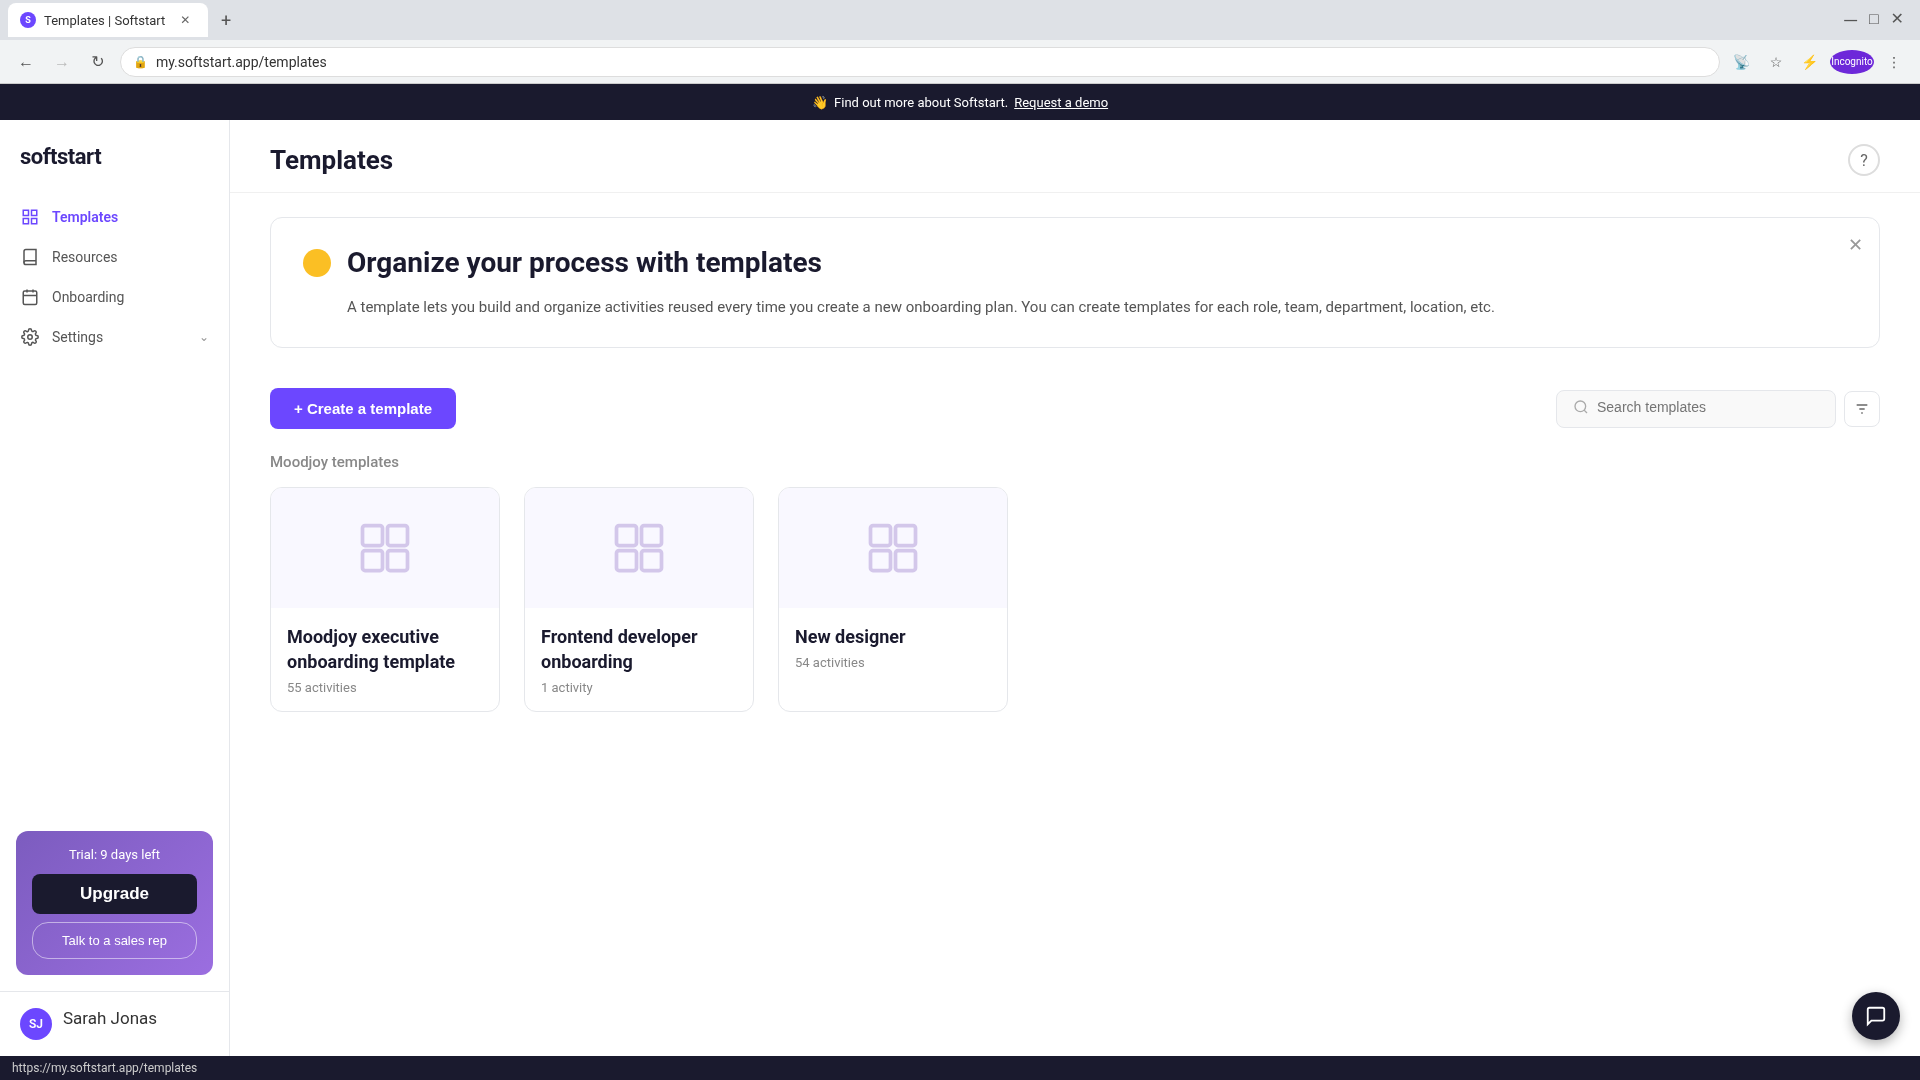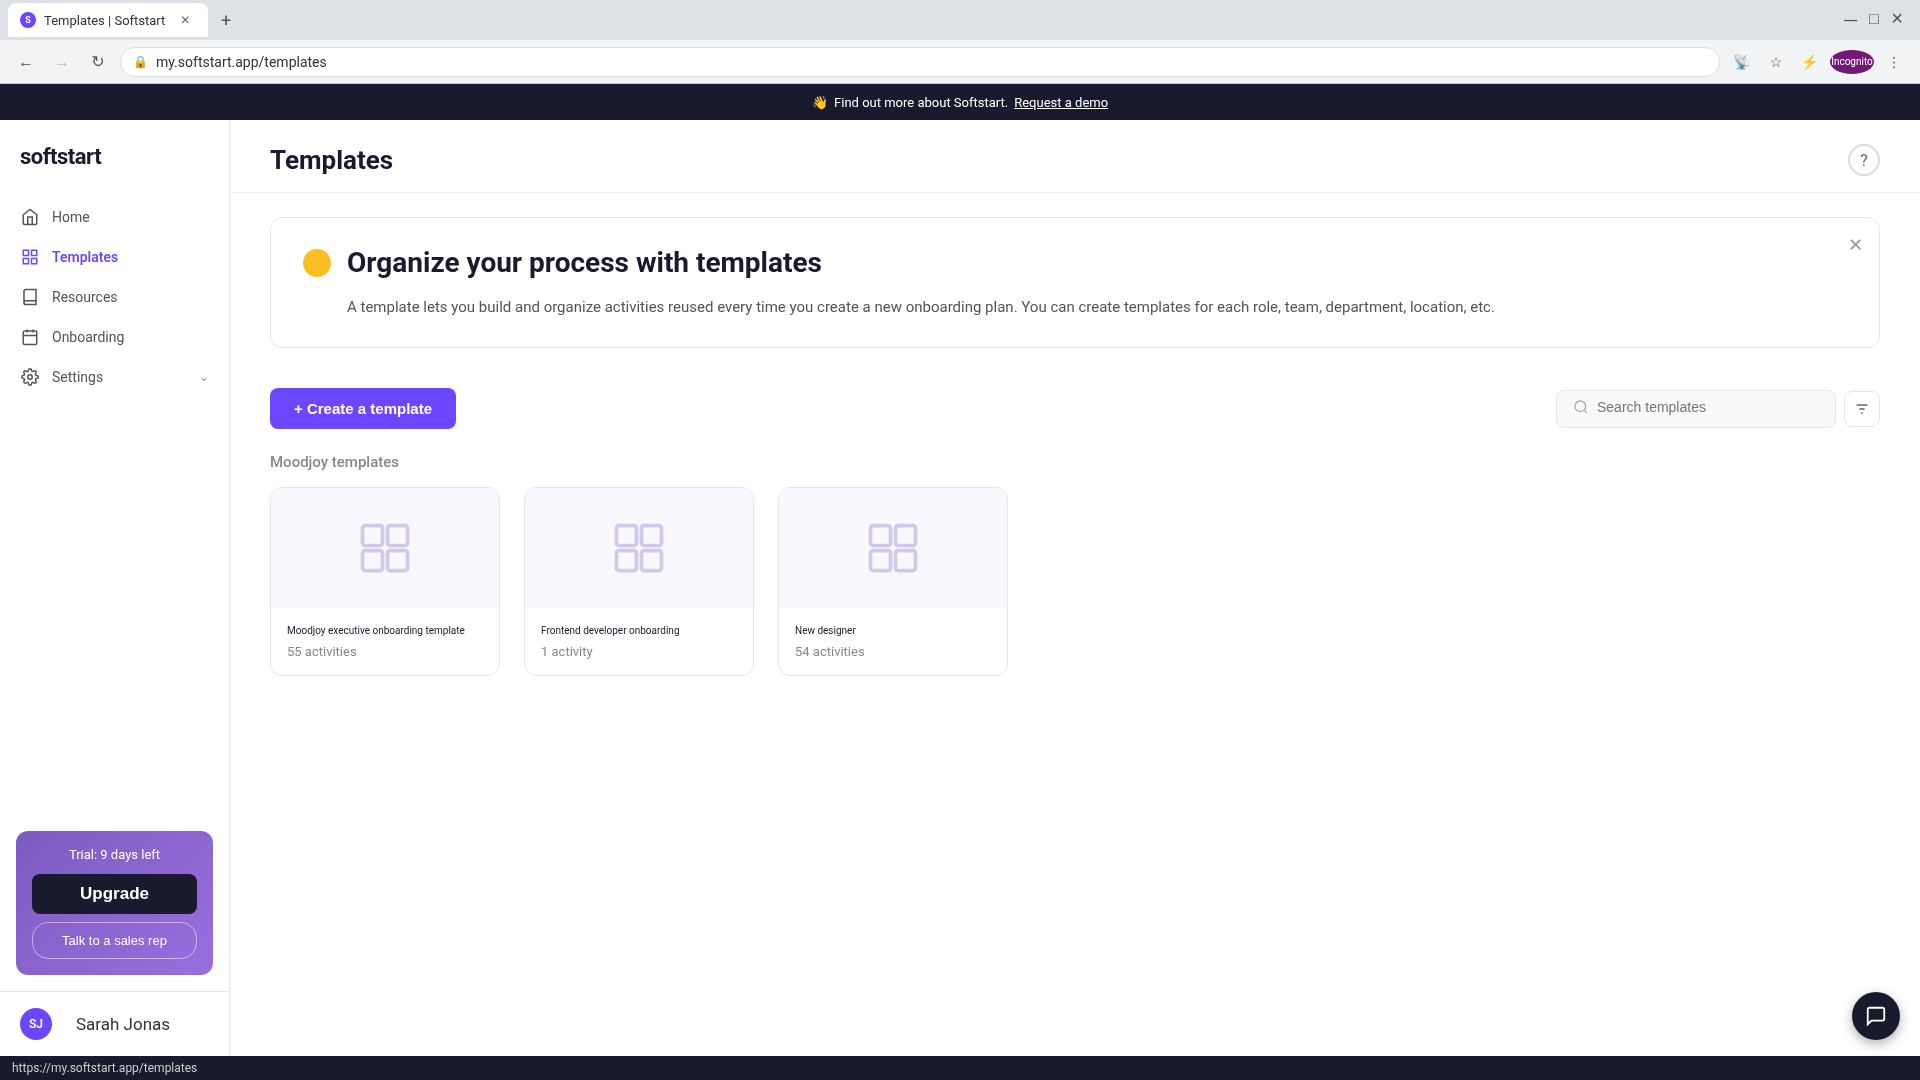--- a/index.html
+++ b/index.html
@@ -35,21 +35,21 @@
     .nav-item { display: flex; align-items: center; gap: 12px; padding: 10px 20px; cursor: pointer; color: #555; font-size: 14px; border-radius: 0; transition: background 0.15s; }
     .nav-item.active { color: #6c47ff; font-weight: 600; }
     .nav-item .nav-icon { width: 20px; height: 20px; display: flex; align-items: center; justify-content: center; font-size: 16px; color: inherit; }
     .nav-item .chevron { margin-left: auto; font-size: 12px; color: #999; }
 
     .sidebar-trial { margin: 16px; padding: 16px; background: linear-gradient(135deg, #7c5cbf, #9b6ee0); border-radius: 12px; color: #fff; }
     .trial-text { font-size: 13px; margin-bottom: 12px; text-align: center; }
     .upgrade-btn { background: #1a1a2e; color: #fff; border: none; border-radius: 8px; width: 100%; padding: 10px; font-size: 17px; font-weight: 600; cursor: pointer; margin-bottom: 8px; }
     .sales-btn { background: transparent; color: #fff; border: 1px solid rgba(255,255,255,0.5); border-radius: 16px; width: 100%; padding: 10px; font-size: 13px; cursor: pointer; }
 
-    .sidebar-user { padding: 16px 20px; display: flex; align-items: center; gap: 24px; border-top: 1px solid #e5e7eb; }
+    .sidebar-user { padding: 16px 20px; display: flex; gap: 11px; border-top: 1px solid #e5e7eb; }
     .user-avatar { width: 32px; height: 32px; background: #6c47ff; border-radius: 50%; display: flex; align-items: center; justify-content: center; color: #fff; font-size: 12px; font-weight: 600; }
     .user-name { font-size: 17px; color: #333; }
 
     
     .main-content { flex: 1; background: #fff; overflow-y: auto; }
     .main-header { padding: 24px 40px 16px; display: flex; align-items: center; justify-content: space-between; border-bottom: 1px solid #f0f0f0; }
     .page-title { font-size: 26px; font-weight: 700; color: #1a1a2e; }
     .help-icon { width: 32px; height: 32px; border-radius: 50%; border: 2px solid #ddd; display: flex; align-items: center; justify-content: center; font-size: 16px; color: #666; cursor: pointer; }
 
     
@@ -70,21 +70,21 @@
 
     
     .section-label { padding: 8px 40px 16px; font-size: 15px; color: #888; font-weight: 500; }
 
     
     .cards-grid { display: flex; gap: 24px; padding: 0 40px 40px; flex-wrap: wrap; }
     .template-card { width: 230px; border: 1px solid #e5e7eb; border-radius: 12px; overflow: hidden; cursor: pointer; background: #fff; transition: box-shadow 0.2s; }
     .card-icon-area { background: #f9f8ff; height: 120px; display: flex; align-items: center; justify-content: center; }
     .card-icon-svg { opacity: 0.4; }
     .card-info { padding: 16px; }
-    .card-title { font-size: 10px; font-weight: 400; color: #1a1a2e; margin-bottom: 6px; line-height: 1.4; }
+    .card-title { font-size: 18px; font-weight: 700; color: #1a1a2e; margin-bottom: 6px; line-height: 1.4; }
     .card-meta { font-size: 13px; color: #888; }
 
     
     .status-bar { background: #1a1a2e; height: 24px; display: flex; align-items: center; padding: 0 12px; font-size: 12px; color: #ccc; }
 
     
     .chat-btn { position: fixed; bottom: 40px; right: 20px; width: 48px; height: 48px; background: #1a1a2e; border-radius: 50%; display: flex; align-items: center; justify-content: center; cursor: pointer; color: #fff; font-size: 22px; box-shadow: 0 4px 12px rgba(0,0,0,0.3); }
   </style>
 </head>
 <body>
@@ -112,50 +112,41 @@
     <div class="nav-btn" style="color:#bbb;">→</div>
     <div class="nav-btn">↻</div>
     <div class="address-bar">
       <span class="lock-icon">🔒</span>
       <span style="font-size:14px;color:#333;">my.softstart.app/templates</span>
     </div>
     <div class="toolbar-actions">
       <div class="toolbar-icon">📡</div>
       <div class="toolbar-icon">☆</div>
       <div class="toolbar-icon">⚡</div>
-      <div class="toolbar-icon" style="background:#701a75;border-radius:50%;width:44px;height:24px;color:#fff;font-size:11px;display:flex;align-items:center;justify-content:center;">
+      <div class="toolbar-icon" style="background:#6d28d9;border-radius:50%;width:44px;height:24px;color:#fff;font-size:11px;display:flex;align-items:center;justify-content:center;">
         <span style="font-size:10px;">Incognito</span>
       </div>
       <div class="toolbar-icon">⋮</div>
     </div>
   </div>
 
   <div class="banner">
     <span>👋</span>
     <span>Find out more about Softstart.</span>
     <a class="banner-link">Request a demo</a>
   </div>
 
   <div class="app-layout">
 
     <div class="sidebar">
       <div class="sidebar-logo">
         <span>softstart</span>
       </div>
 
       <nav class="sidebar-nav">
-        <div class="nav-item">
-          <span class="nav-icon">
-            <svg width="18" height="18" viewBox="0 0 24 24" fill="none" stroke="currentColor" stroke-width="2">
-                <path d="M3 9l9-7 9 7v11a2 2 0 01-2 2H5a2 2 0 01-2-2z"></path>
-                <polyline points="9 22 9 12 15 12 15 22"></polyline>
-              </svg>
-          </span>
-          <span>Home</span>
-        </div>
         <div class="nav-item active">
           <span class="nav-icon">
             <svg width="18" height="18" viewBox="0 0 24 24" fill="none" stroke="currentColor" stroke-width="2">
                 <rect x="3" y="3" width="7" height="7"></rect>
                 <rect x="14" y="3" width="7" height="7"></rect>
                 <rect x="3" y="14" width="7" height="7"></rect>
                 <rect x="14" y="14" width="7" height="7"></rect>
               </svg>
           </span>
           <span>Templates</span>

